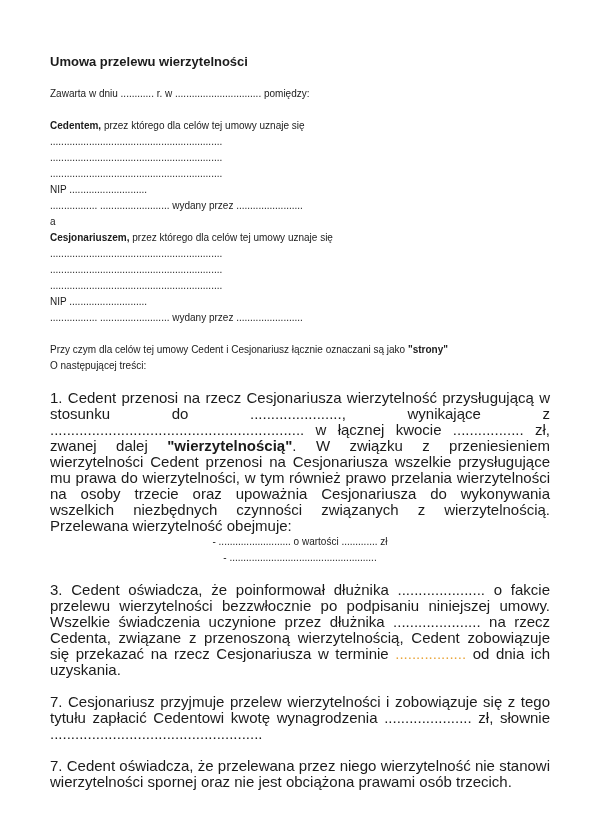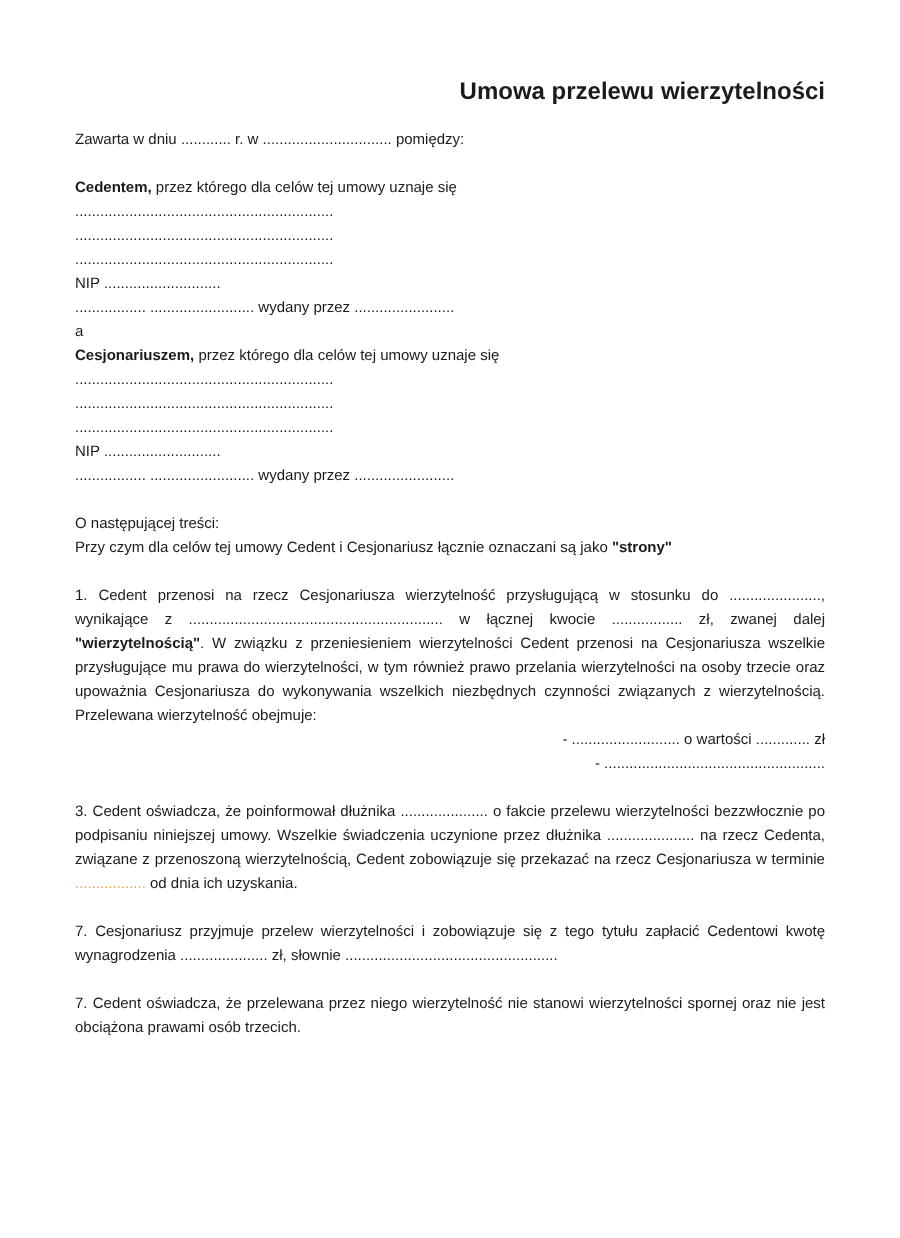--- a/index.html
+++ b/index.html
@@ -15,47 +15,47 @@
     color: #1b1b1b;
   }
   .page {
     box-sizing: border-box;
     width: 600px;
     height: 825px;
     padding: 53px 50px 0 50px;
     background: #ffffff;
   }
   .title {
-    font-size: 16px;
+    font-size: 13px;
     font-weight: bold;
     line-height: 18px;
-    text-align: right;
+    text-align: left;
     margin: 0 0 15px 0;
   }
   .line {
     font-size: 10px;
     line-height: 16px;
     margin: 0;
     white-space: pre-wrap;
   }
   .intro {
     margin-bottom: 16px;
   }
   .strony-block {
     margin-top: 16px;
   }
   .para {
-    font-size: 10px;
+    font-size: 15px;
     line-height: 16px;
     margin: 16px 0 0 0;
     text-align: justify;
     white-space: pre-wrap;
   }
   .bullet {
-    text-align: right;
+    text-align: center;
   }
   strong { font-weight: bold; }
   .field {  }
 </style>
 </head>
 <body>
 
 <div class="page">
 
   <h1 class="title">Umowa przelewu wierzytelności</h1>
@@ -76,22 +76,22 @@
   <div>
     <div class="line"><strong>Cesjonariuszem,</strong><span> przez którego dla celów tej umowy uznaje się</span></div>
     <div class="line">..............................................................</div>
     <div class="line">..............................................................</div>
     <div class="line">..............................................................</div>
     <div class="line">NIP ............................</div>
     <div class="line">................. ......................... wydany przez ........................</div>
   </div>
 
   <div class="strony-block">
+    <p class="line"><span>Przy czym dla celów tej umowy Cedent i Cesjonariusz łącznie oznaczani są jako </span><strong>"strony"</strong></p>
     <p class="line">O następującej treści:</p>
-    <p class="line"><span>Przy czym dla celów tej umowy Cedent i Cesjonariusz łącznie oznaczani są jako </span><strong>"strony"</strong></p>
   </div>
 
   <p class="para"><span>1. Cedent przenosi na rzecz Cesjonariusza wierzytelność przysługującą w stosunku do ......................, wynikające z ............................................................. w łącznej kwocie ................. zł, zwanej dalej </span><strong>"wierzytelnością"</strong><span>. W związku z przeniesieniem wierzytelności Cedent przenosi na Cesjonariusza wszelkie przysługujące mu prawa do wierzytelności, w tym również prawo przelania wierzytelności na osoby trzecie oraz upoważnia Cesjonariusza do wykonywania wszelkich niezbędnych czynności związanych z wierzytelnością. Przelewana wierzytelność obejmuje:</span></p>
   <div class="line bullet">- .......................... o wartości ............. zł</div>
   <div class="line bullet">- .....................................................</div>
 
 
   <p class="para"><span>3. Cedent oświadcza, że poinformował dłużnika ..................... o fakcie przelewu wierzytelności bezzwłocznie po podpisaniu niniejszej umowy. Wszelkie świadczenia uczynione przez dłużnika ..................... na rzecz Cedenta, związane z przenoszoną wierzytelnością, Cedent zobowiązuje się przekazać na rzecz Cesjonariusza w terminie </span><span class="field" style="color: rgb(233, 166, 60);">.................</span><span> od dnia ich uzyskania.</span></p>
 
   <p class="para">7. Cesjonariusz przyjmuje przelew wierzytelności i zobowiązuje się z tego tytułu zapłacić Cedentowi kwotę wynagrodzenia ..................... zł, słownie ...................................................</p>

